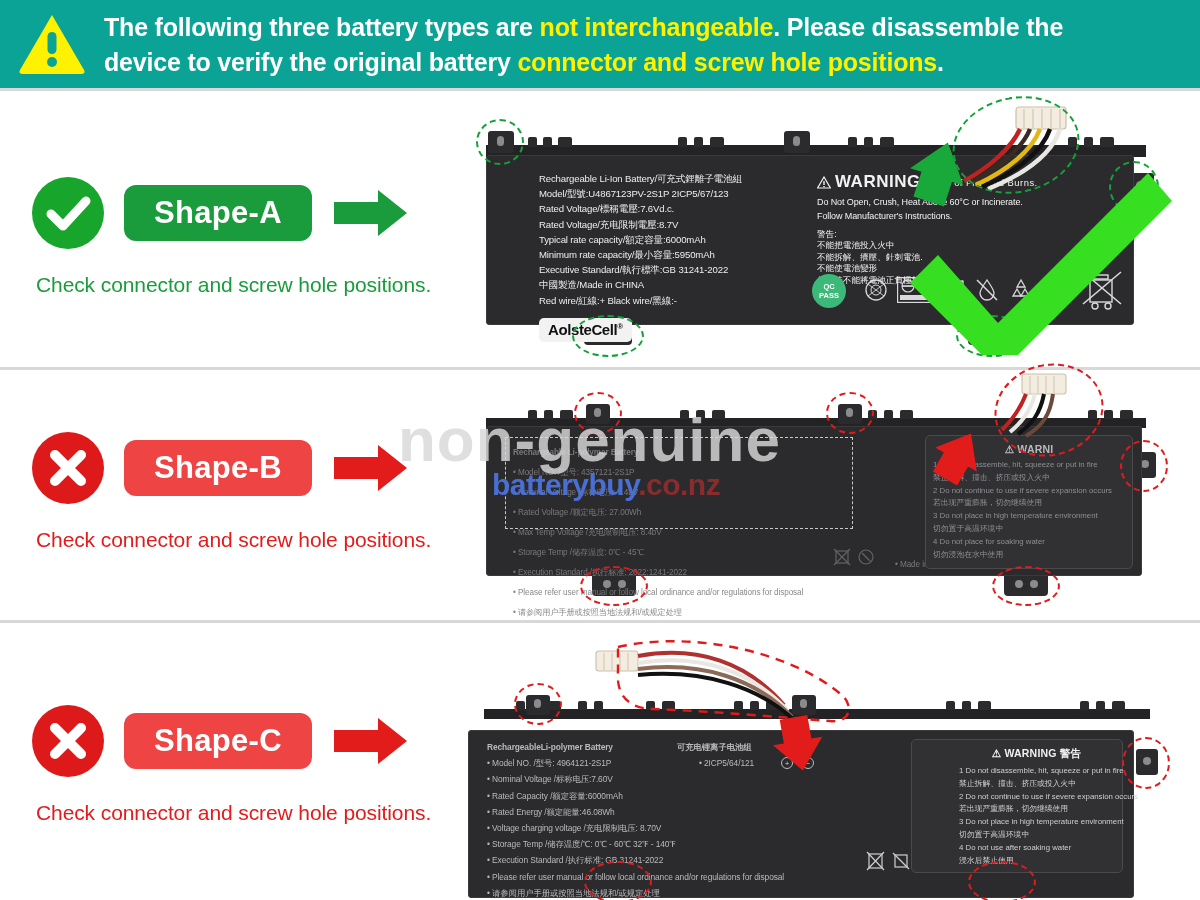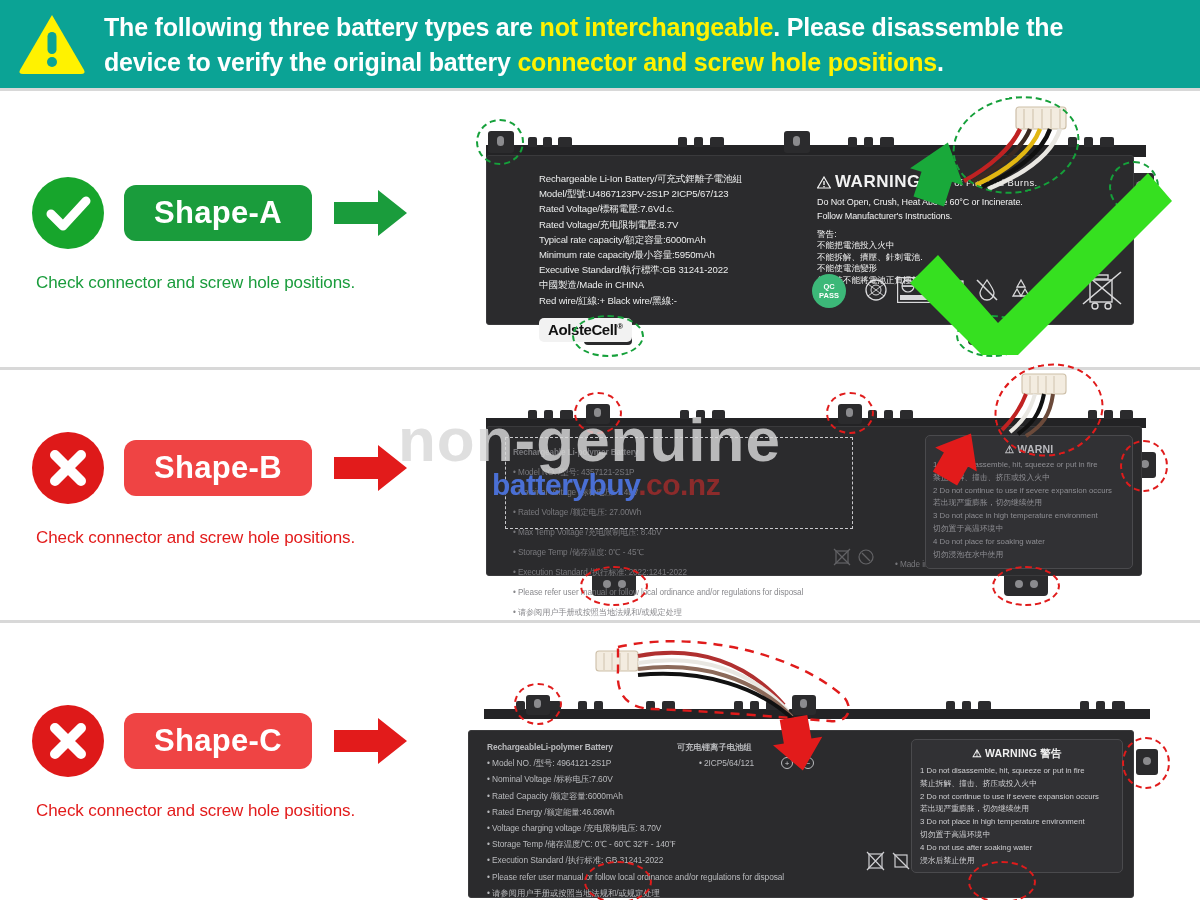--- a/index.html
+++ b/index.html
@@ -48,21 +48,21 @@
     display: flex; align-items: center; justify-content: center;
     padding: 0 30px; color: #fff; font-weight: bold; font-size: 31px;
     letter-spacing: 0.3px;
   }
   .shape-pill.ok { background: #1a9c3c; }
   .shape-pill.no { background: #ef4444; }
 
   .arrow-wrap { margin-left: 22px; width: 74px; height: 50px; flex:0 0 74px; }
 
   .caption {
-    position: absolute; font-size: 17px; font-weight: normal; letter-spacing: -0.1px;
+    position: absolute; font-size: 21px; font-weight: normal; letter-spacing: -0.1px;
   }
   #row-a .caption { left: 36px; top: 182px; color: #1a9c3c; }
   #row-b .caption { left: 36px; top: 158px; color: #e21b1b; }
   #row-c .caption { left: 36px; top: 178px; color: #e21b1b; }
 
   
   .bat-stage { position: absolute; }
   #stage-a { left: 468px; top: 18px;  width: 700px; height: 250px; }
   #stage-b { left: 468px; top: 14px;  width: 700px; height: 225px; }
   #stage-c { left: 468px; top: 30px;  width: 700px; height: 238px; }
@@ -544,21 +544,21 @@
           <g stroke="#cfcfd2" fill="none" stroke-width="1.2">
             <rect x="4" y="5" width="13" height="14"></rect>
               <path d="M2 3 L19 21 M19 3 L2 21"></path>
             <rect x="30" y="6" width="12" height="12"></rect>
               <path d="M28 4 L44 20"></path>
             <circle cx="62" cy="12" r="8"></circle>
               <path d="M58 8 L66 16"></path>
           </g>
         </svg>
 
-        <div class="warnbox" style="left:442px; top:8px; width:212px; height:134px;">
+        <div class="warnbox" style="left:442px; top:8px; width:212px; height:134px;padding-left:39px;">
           <div class="wb-title">⚠ WARNING 警告</div>
           <div style="padding:4px 6px 0 8px;">
             <div class="wb-line">1 Do not disassemble, hit, squeeze or put in fire</div>
             <div class="wb-line">   禁止拆解、撞击、挤压或投入火中</div>
             <div class="wb-line">2 Do not continue to use if severe expansion occurs</div>
             <div class="wb-line">   若出现严重膨胀，切勿继续使用</div>
             <div class="wb-line">3 Do not place in high temperature environment</div>
             <div class="wb-line">   切勿置于高温环境中</div>
             <div class="wb-line">4 Do not use after soaking water</div>
             <div class="wb-line">   浸水后禁止使用</div>

